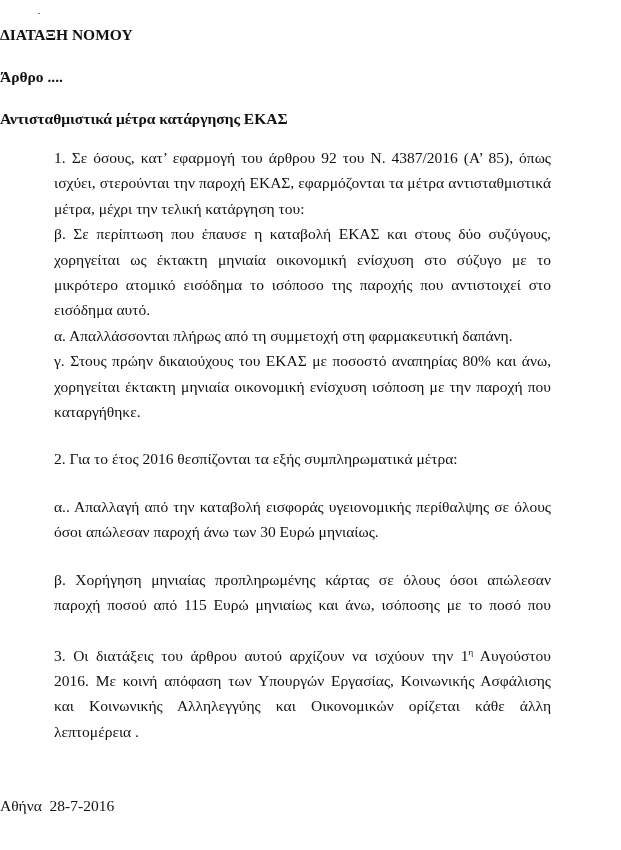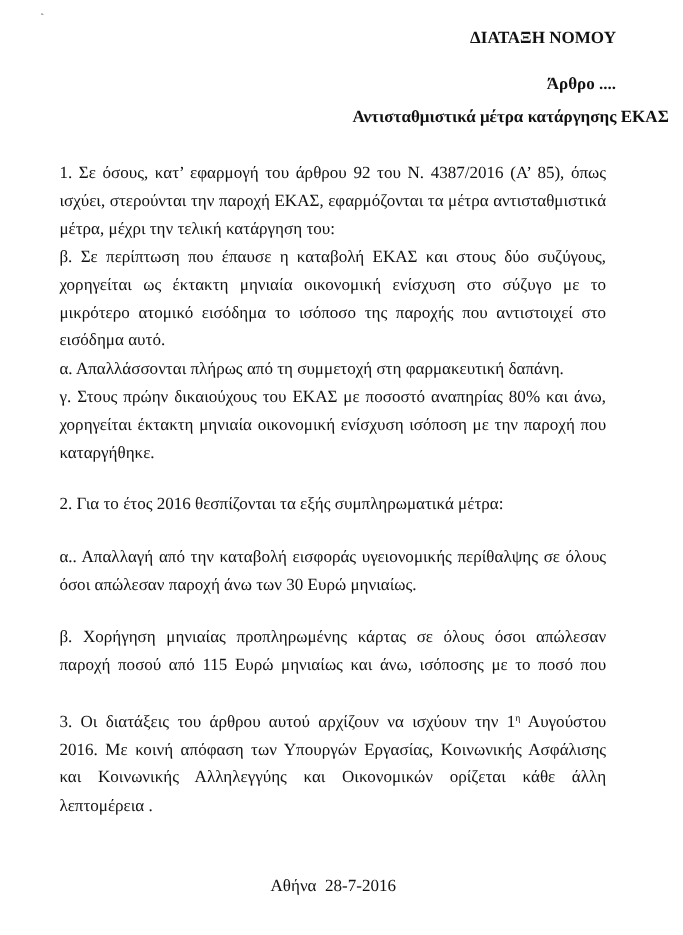--- a/index.html
+++ b/index.html
@@ -1,25 +1,25 @@
 <!DOCTYPE html>
 <html><head>
 <meta charset="utf-8">
 <style>
   html, body { margin: 0; padding: 0; background: #ffffff; }
   body { width: 621px; height: 850px; position: relative; overflow: hidden;
          font-family: "Liberation Serif", "DejaVu Serif", serif; color: #111; }
   .mark { position: absolute; left: 35px; top: 4px; font-size: 10px; color: #222; transform: rotate(-30deg); }
-  .center { position: absolute; left: 0; width: 560px; text-align: right; font-weight: bold; font-size: 15.5px; }
+  .center { position: absolute; left: 0; width: 560px; text-align: left; font-weight: bold; font-size: 15.5px; }
   .t1 { top: 26px; }
   .t2 { top: 68px; font-family: Liberation Serif, serif; }
-  .t3 { top: 98px; padding-left: 48px; }
+  .t3 { top: 110px; }
   .body { position: absolute; left: 54px; width: 497px; top: 145px; font-size: 15.5px; line-height: 25.4px; }
   .gap { margin-top: 22px; }
-  .date { position: absolute; left: 0; width: 606px; top: 797px; text-align: center; font-size: 15.5px; }
+  .date { position: absolute; left: 0; width: 606px; top: 797px; text-align: left; font-size: 15.5px; }
   sup { font-size: 9px; vertical-align: 6px; }
   .lines span { display: block; text-align: justify; text-align-last: justify; }
   .lines span.last { text-align-last: left; }
 </style>
 </head>
 <body>
 
 <div class="mark">ˏ</div>
 
 <div class="center t1">ΔΙΑΤΑΞΗ ΝΟΜΟΥ</div>

